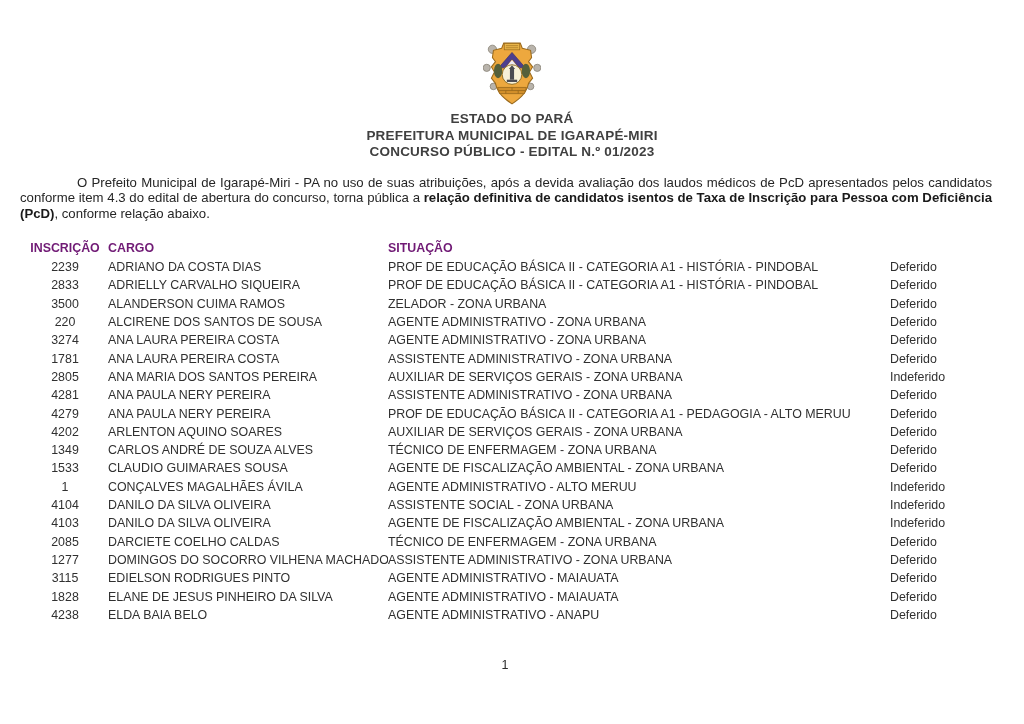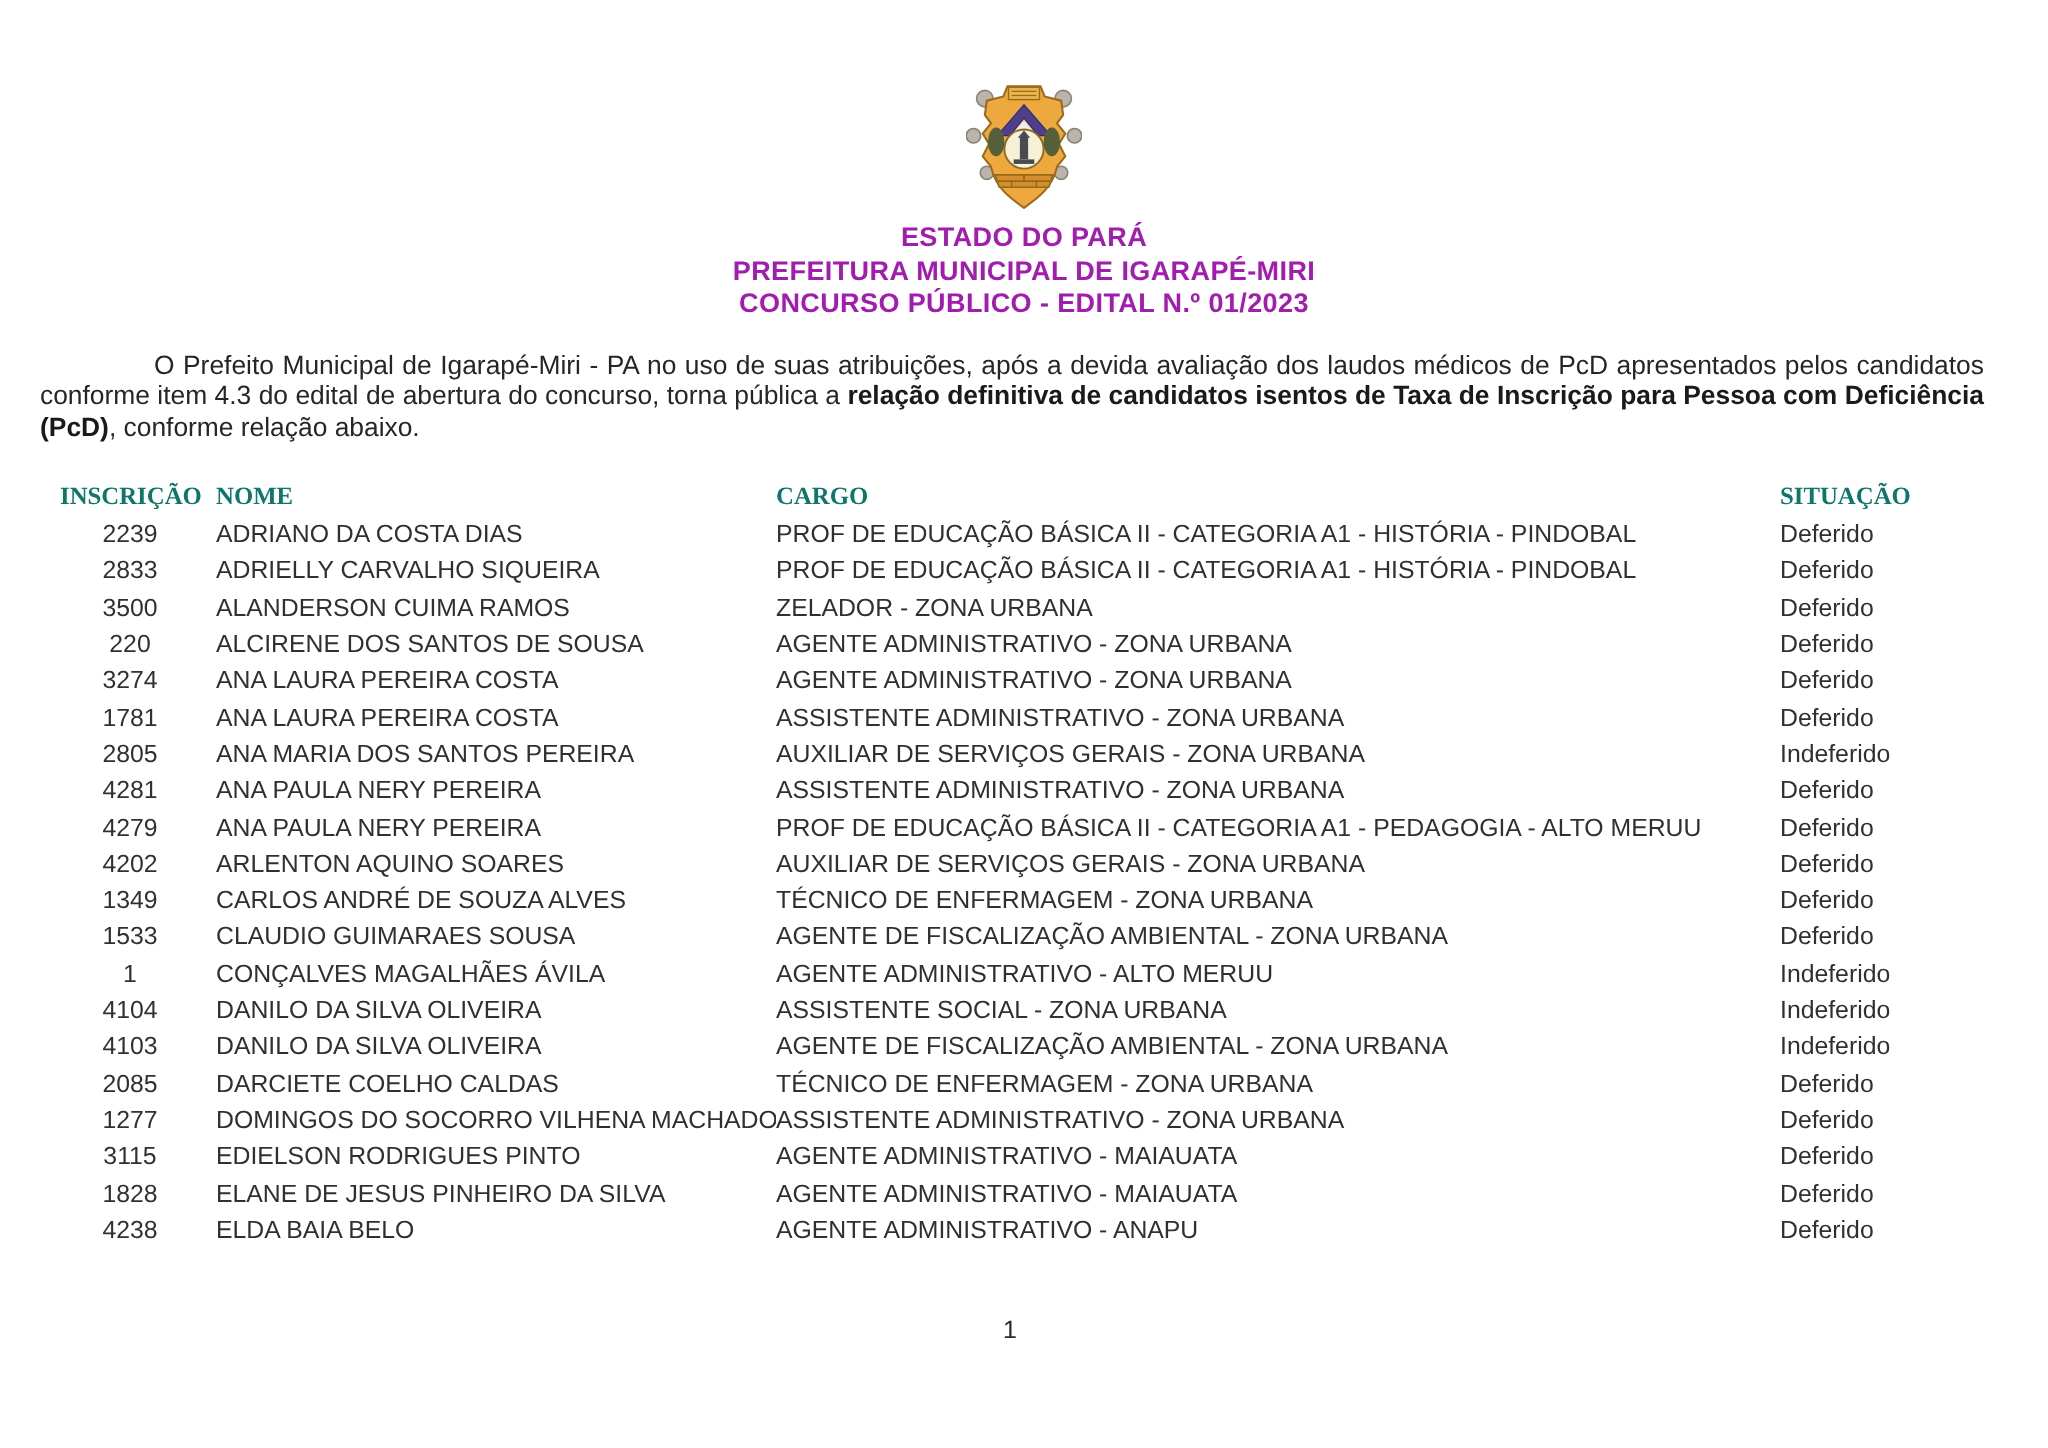--- a/index.html
+++ b/index.html
@@ -18,21 +18,21 @@
     flex-direction: column;
     align-items: center;
     text-align: center;
   }
   .crest { width: 58px; height: 66px; margin-bottom: 5px; }
   .title-line {
     font-weight: 700;
     font-size: 13.5px;
     line-height: 16.5px;
     letter-spacing: 0.2px;
-    color: #a21caf;
+    color: #404040;
     white-space: nowrap;
   }
   .intro {
     margin: 14px 32px 0 20px;
     text-align: justify;
     text-indent: 57px;
     font-size: 13.2px;
     line-height: 15.8px;
     color: #262626;
   }
@@ -41,21 +41,21 @@
     margin: 17px 20px 0 30px;
     font-size: 12.4px;
     color: #303030;
   }
   .trow, .thead {
     display: grid;
     grid-template-columns: 78px 280px 502px 1fr;
     line-height: 18.3px;
     align-items: baseline;
   }
-  .thead { font-weight: 700; color: #0f766e; margin-bottom: 1px; font-family: Liberation Serif, serif; }
+  .thead { font-weight: 700; color: #701a75; margin-bottom: 1px; }
   .c1 { text-align: center; padding-right: 8px; }
   .c2, .c3 { text-align: left; white-space: nowrap; overflow: hidden; }
   .c4 { text-align: left; }
   .page-footer {
     position: absolute;
     left: 0; right: 14px;
     bottom: 52px;
     text-align: center;
     font-size: 12.5px;
     color: #2b2b2b;
@@ -104,21 +104,20 @@
     <div class="title-line">ESTADO DO PARÁ</div>
     <div class="title-line">PREFEITURA MUNICIPAL DE IGARAPÉ-MIRI</div>
     <div class="title-line">CONCURSO PÚBLICO - EDITAL N.º 01/2023</div>
   </div>
 
   <p class="intro"><span>O Prefeito Municipal de Igarapé-Miri - PA no uso de suas atribuições, após a devida avaliação dos laudos médicos de PcD apresentados pelos candidatos conforme item 4.3 do edital de abertura do concurso, torna pública a </span><b>relação definitiva de candidatos isentos de Taxa de Inscrição para Pessoa com Deficiência (PcD)</b><span>, conforme relação abaixo.</span></p>
 
   <div class="table">
     <div class="thead">
       <div class="c1">INSCRIÇÃO</div>
-      <div class="c2">NOME</div>
       <div class="c3">CARGO</div>
       <div class="c4">SITUAÇÃO</div>
     </div>
     <div id="rows">
   <div class="trow">
     <div class="c1">2239</div>
     <div class="c2">ADRIANO DA COSTA DIAS</div>
     <div class="c3">PROF DE EDUCAÇÃO BÁSICA II - CATEGORIA A1 - HISTÓRIA - PINDOBAL</div>
     <div class="c4">Deferido</div>
   </div>

